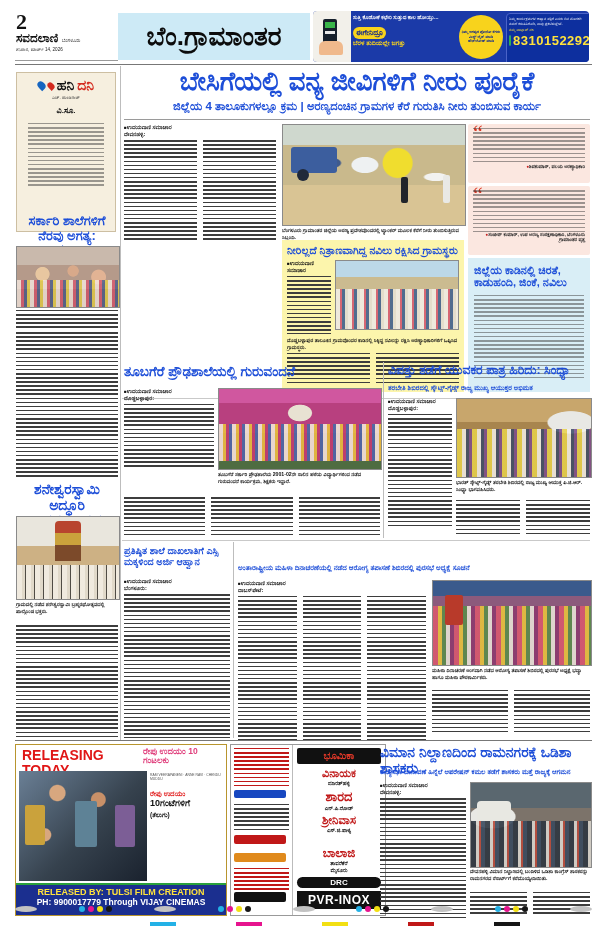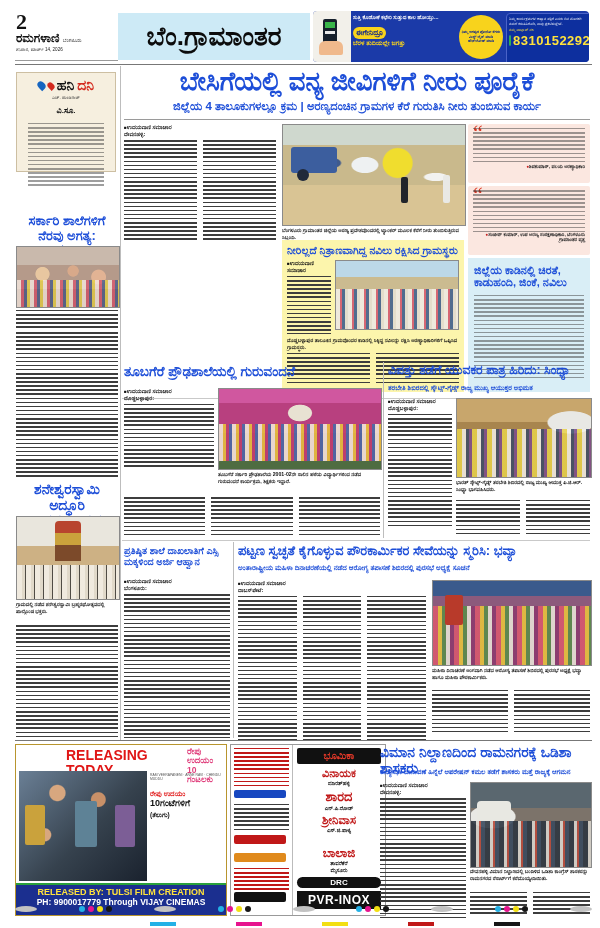--- a/index.html
+++ b/index.html
@@ -31,21 +31,21 @@
   .c{background:#23b1e6;} .m{background:#e6148e;} .y{background:#f2df12;} .k{background:#161616;}
 </style>
 </head>
 <body>
 
 <div class="sheet">
 
   <div class="abs" style="left:16px;top:12px;width:100px;">
     <div style="font-family:'Liberation Serif',serif;font-size:22px;font-weight:700;line-height:20px;">2</div>
     <div style="font-size:12px;font-weight:700;line-height:13px;">
-      <span>ರಮಗಳಾಣಿ</span>
+      <span>ಸವದಲಾಣಿ</span>
       <span style="font-size:5px;font-weight:400;">ಬೆಂಗಳೂರು</span>
     </div>
     <div style="font-size:4.6px;color:#222;">ಶನಿವಾರ, ಮಾರ್ಚ್ 14, 2026</div>
   </div>
   <div class="hline" style="left:15px;top:60px;width:103px;"></div>
 
   <div class="abs ctr" style="left:118px;top:13px;width:192px;height:47px;background:#cdeaf6;display:flex;align-items:center;justify-content:center;">
     <div style="font-size:26px;font-weight:700;color:#0c0c0c;">ಬೆಂ.ಗ್ರಾಮಾಂತರ</div>
   </div>
 
@@ -72,21 +72,21 @@
         <span style="width:9px;height:9px;border-radius:50%;background:#fff;display:inline-block;border:1px solid #2bb34b;"></span>
         <span style="font-size:13px;font-weight:700;color:#ffe23c;letter-spacing:.5px;">8310152292</span>
       </div>
     </div>
   </div>
 
   <div class="hline" style="left:15px;top:64px;width:577px;background:#777;"></div>
 
   <div class="vline" style="left:120px;top:66px;height:674px;"></div>
 
-  <div class="abs" style="left:16px;top:72px;width:100px;height:100px;background:#f6efdf;border:1px solid #cdbfa2;padding:4px 5px;box-sizing:border-box;">
+  <div class="abs" style="left:16px;top:72px;width:100px;height:160px;background:#f6efdf;border:1px solid #cdbfa2;padding:4px 5px;box-sizing:border-box;">
     <div style="display:flex;align-items:center;gap:3px;justify-content:center;">
       <span style="width:7px;height:9px;background:#1665c0;border-radius:50% 50% 50% 0;transform:rotate(-45deg);display:inline-block;"></span>
       <span style="width:6px;height:8px;background:#d42a1e;border-radius:50% 50% 50% 0;transform:rotate(-45deg);display:inline-block;"></span>
       <span style="font-size:14px;font-weight:700;color:#111;">ಹನಿ</span>
       <span style="font-size:14px;font-weight:700;color:#d42a1e;">ದನಿ</span>
     </div>
     <div class="ctr" style="font-size:4.6px;color:#333;margin-top:1px;">ಎಚ್. ಡುಂಡಿರಾಜ್</div>
     <div class="ctr" style="font-size:8px;font-weight:700;margin-top:6px;">ವಿ.ಸೂ.</div>
     <div class="tl lt" style="height:64px;margin:7px 6px 0 6px;"></div>
   </div>
@@ -222,21 +222,20 @@
   <div class="hline" style="left:122px;top:540px;width:468px;background:#c9c9c9;"></div>
   <div class="vline" style="left:233px;top:542px;height:196px;"></div>
 
   <div class="abs hl" style="left:124px;top:546px;width:106px;font-size:9.5px;">ಪ್ರತಿಷ್ಠಿತ ಶಾಲೆ ದಾಖಲಾತಿಗೆ ಎಸ್ಸಿ ಮಕ್ಕಳಿಂದ ಅರ್ಜಿ ಆಹ್ವಾನ</div>
   <div class="abs" style="left:124px;top:578px;width:106px;">
     <div class="byline">ಉದಯವಾಣಿ ಸಮಾಚಾರ</div>
     <div class="dateline">ಬೆಂಗಳೂರು:</div>
     <div class="tl" style="height:144px;margin-top:2px;"></div>
   </div>
 
-  <div class="abs hl" style="left:238px;top:544px;width:352px;font-size:13px;">ಪಟ್ಟಣ ಸ್ವಚ್ಛತೆ ಕೈಗೊಳ್ಳುವ ಪೌರಕಾರ್ಮಿಕರ ಸೇವೆಯನ್ನು ಸ್ಮರಿಸಿ: ಭವ್ಯಾ</div>
   <div class="abs hl" style="left:238px;top:564px;width:352px;font-size:7px;">ಅಂತಾರಾಷ್ಟ್ರೀಯ ಮಹಿಳಾ ದಿನಾಚರಣೆಯಲ್ಲಿ ನಡೆದ ಆರೋಗ್ಯ ತಪಾಸಣೆ ಶಿಬಿರದಲ್ಲಿ ಪುರಸಭೆ ಅಧ್ಯಕ್ಷೆ ಸೂಚನೆ</div>
   <div class="abs" style="left:238px;top:580px;width:188px;">
     <div class="byline">ಉದಯವಾಣಿ ಸಮಾಚಾರ</div>
     <div class="dateline">ದಾಬಸ್‌ಪೇಟೆ:</div>
     <div class="cols" style="margin-top:2px;">
       <div class="tl" style="height:148px;"></div>
       <div class="tl" style="height:148px;"></div>
       <div class="tl" style="height:148px;"></div>
     </div>
   </div>
@@ -250,21 +249,21 @@
     <div class="cols">
       <div class="tl" style="height:44px;"></div>
       <div class="tl" style="height:44px;"></div>
     </div>
   </div>
 
   <div class="hline" style="left:15px;top:740px;width:577px;background:#777;"></div>
 
   <div class="abs" style="left:15px;top:744px;width:212px;height:172px;border:1.5px solid #b8952e;background:#fff;box-sizing:border-box;overflow:hidden;">
     <div style="display:flex;">
-      <div style="width:118px;padding:3px 0 0 6px;font-size:14px;font-weight:900;color:#e01616;line-height:1.05;margin-left:44px;">RELEASING TODAY</div>
+      <div style="width:118px;padding:3px 0 0 6px;font-size:14px;font-weight:900;color:#e01616;line-height:1.05;">RELEASING TODAY</div>
       <div style="flex:1;padding:2px 3px;">
         <div style="font-size:8.5px;font-weight:700;color:#e0407d;line-height:1.1;">ರೇಪು ಉದಯಂ 10 ಗಂಟಲಕು</div>
       </div>
     </div>
     <div class="abs" style="left:3px;top:26px;width:128px;height:110px;background:
         radial-gradient(circle at 30% 20%, #d8a77f 0 6%, transparent 7%),
         radial-gradient(circle at 62% 26%, #c89068 0 6%, transparent 7%),
         radial-gradient(circle at 20% 58%, #d8a77f 0 5%, transparent 6%),
         radial-gradient(circle at 50% 64%, #c89068 0 5%, transparent 6%),
         radial-gradient(circle at 82% 60%, #d8a77f 0 5%, transparent 6%),

